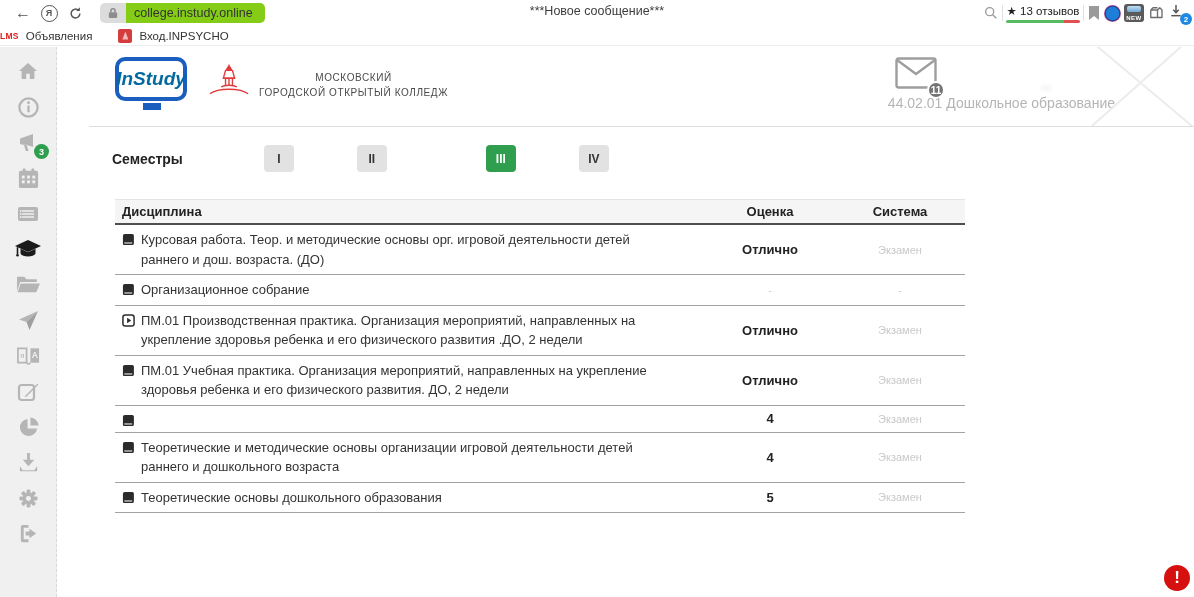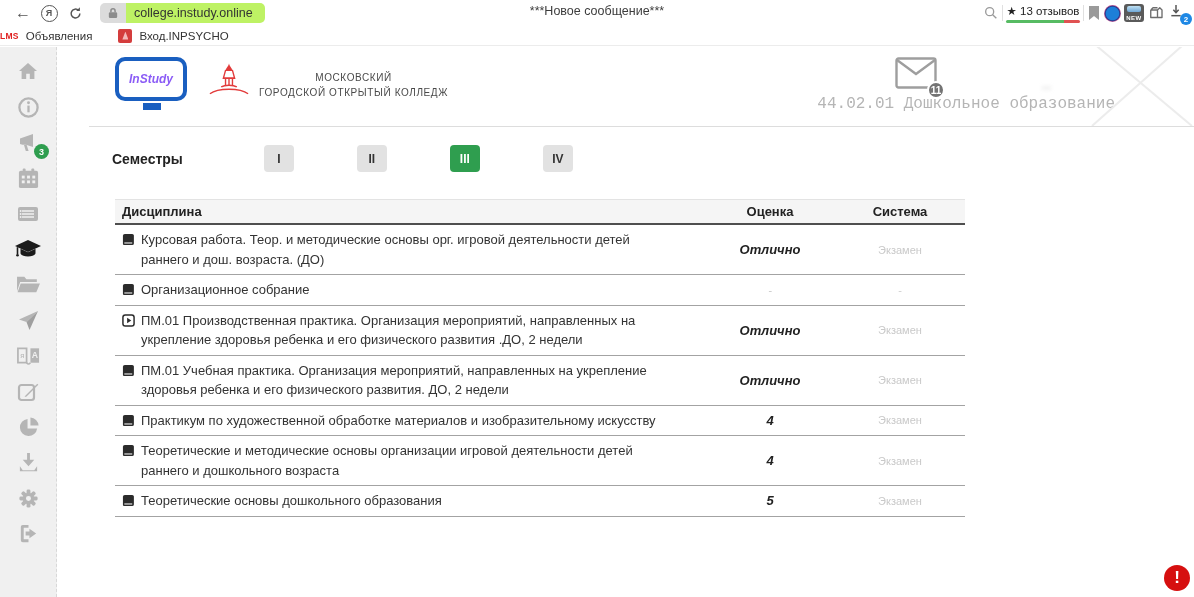--- a/index.html
+++ b/index.html
@@ -6,21 +6,21 @@
   body { font-family:"Liberation Sans", sans-serif; background:#fff; }
   .screen { position:relative; width:1194px; height:597px; overflow:hidden; background:#fff; }
 
   
   .toolbar { position:absolute; top:0; left:0; right:0; height:26px; background:#fff; display:flex; align-items:center; padding:0 10px; }
   .nav-btn { width:26px; height:22px; display:flex; align-items:center; justify-content:center; color:#555; font-size:16px; cursor:pointer; }
   .ya-circle { width:17px; height:17px; border:1.6px solid #555; border-radius:50%; font-size:9px; font-weight:bold; color:#555; display:flex; align-items:center; justify-content:center; }
   .refresh-svg, .search-svg { display:block; }
   .url-box { display:flex; align-items:center; margin-left:12px; }
   .lock-chip { width:26px; height:20px; background:#dcdcdc; border-radius:5px 0 0 5px; display:flex; align-items:center; justify-content:center; }
-  .url-pill { height:20px; background:#bef264; border-radius:0 5px 5px 0; display:flex; align-items:center; padding:0 12px 0 8px; font-size:12.5px; color:#333; }
+  .url-pill { height:20px; background:#84cc16; border-radius:0 5px 5px 0; display:flex; align-items:center; padding:0 12px 0 8px; font-size:12.5px; color:#333; }
   .page-title { position:absolute; left:50%; top:4px; transform:translateX(-50%); font-size:12.5px; color:#3c3c3c; }
   .toolbar-right { position:absolute; right:6px; top:0; height:26px; display:flex; align-items:center; gap:3px; }
   .tb-divider { width:1px; height:16px; background:#e0e0e0; }
   .reviews { display:flex; flex-direction:column; align-items:center; cursor:pointer; }
   .reviews-line { font-size:11.5px; color:#222; white-space:nowrap; }
   .reviews-bar { width:74px; height:3px; margin-top:2px; background:linear-gradient(to right, #57bb63 0 78%, #e05252 78% 100%); border-radius:2px; }
   .flag-icon { color:#9a9a9a; }
   .ext-circle { width:17px; height:17px; border-radius:50%; background:radial-gradient(circle at 50% 50%, #1d7fd8 0 52%, #2b3a8c 60%, #f0679b 72%, #f59a3e 100%); }
   .new-ext { width:20px; height:18px; background:#5a5a5a; border-radius:3px; position:relative; overflow:hidden; }
   .new-ext .pic { position:absolute; top:2px; left:3px; right:3px; height:6px; background:linear-gradient(to bottom,#bfe0f2,#6fa8d8); border-radius:2px; }
@@ -40,46 +40,46 @@
   .sidebar { width:57px; background:#f0f0f0; border-right:1px dashed #d8d8d8; display:flex; flex-direction:column; align-items:center; padding-top:13px; flex-shrink:0; }
   .side-item { position:relative; width:28px; height:24px; margin-bottom:11.5px; display:flex; align-items:center; justify-content:center; cursor:pointer; }
   .side-badge { position:absolute; right:-7px; bottom:-4px; width:15px; height:15px; border-radius:50%; background:#2f9e4f; color:#fff; font-size:9px; font-weight:bold; display:flex; align-items:center; justify-content:center; }
 
   .content { position:relative; flex:1; background:#fff; }
 
   
   .page-header { position:absolute; top:0; left:0; right:0; height:80px; }
   .header-divider { position:absolute; top:79px; left:32px; right:0; height:1px; background:#ddd; }
   .instudy-logo { position:absolute; left:58px; top:10px; width:72px; height:44px; border:4px solid #1a5fc0; border-radius:10px; display:flex; align-items:center; justify-content:center; }
-  .instudy-logo .txt { font-size:12px; font-weight:bold; font-style:italic; color:#8b5cf6; }
+  .instudy-logo .txt { font-size:19px; font-weight:bold; font-style:italic; color:#0369a1; }
   .instudy-stand { position:absolute; left:86px; top:56px; width:18px; height:7px; background:#1a5fc0; }
   .tower-logo { position:absolute; left:146px; top:12px; }
   .college-name { position:absolute; left:202px; top:23px; text-align:center; color:#4a4a4a; font-size:10px; letter-spacing:.6px; line-height:1.5; }
   .mail-wrap { position:absolute; left:838px; top:10px; cursor:pointer; }
   .mail-badge { position:absolute; right:-8px; bottom:-6px; width:18px; height:18px; border-radius:50%; background:#737373; border:2px solid #fff; color:#fff; font-size:10px; font-weight:bold; display:flex; align-items:center; justify-content:center; }
   .student-name-blur { position:absolute; right:120px; top:36px; width:55px; height:8px; color:#bbb; font-size:8px; filter:blur(2px); text-align:center; }
-  .program-label { position:absolute; right:79px; top:48px; font-size:16px; color:#b5b5b5;font-family:Liberation Mono, monospace; }
+  .program-label { position:absolute; right:79px; top:48px; font-size:14px; color:#b5b5b5; }
   .x-watermark { position:absolute; right:0; top:0; }
 
   
   .semesters { position:absolute; top:98px; left:55px; display:flex; align-items:center;gap:39px; }
   .sem-label { font-size:14px; font-weight:bold; color:#222; margin-right:42px; }
   .sem-btn { width:30px; height:27px; margin-right:24px; background:#e2e2e2; border:none; border-radius:4px; font-family:"Liberation Sans",sans-serif; font-size:12px; font-weight:bold; color:#333; cursor:pointer; }
-  .sem-btn.active { background:#2f9e4f; color:#fff; }
+  .sem-btn.active { background:#2f9e4f; color:#fff;margin-left:36px; }
 
   
   .grades-table { position:absolute; top:152px; left:58px; width:850px; }
   .t-head { display:flex; background:#f5f5f5; border-top:1px solid #e3e3e3; border-bottom:2px solid #4f4f4f; height:26px; align-items:center; font-size:13px; font-weight:bold; color:#222; }
   .t-row { display:flex; align-items:center; border-bottom:1px solid #a3a3a3; padding:5px 0; }
   .col-disc { flex:1; padding-left:7px; padding-right:30px; }
   .col-grade { width:130px; text-align:center; }
   .col-sys { width:130px; text-align:center; }
   .disc-cell { display:flex; align-items:flex-start; gap:6px; font-size:13px; color:#333; line-height:1.5; }
   .disc-cell .row-icon { flex-shrink:0; margin-top:3px; }
-  .grade-val { font-size:13px; font-weight:bold; color:#222;font-style:italic; }
+  .grade-val { font-size:13px; font-weight:bold; color:#222; }
   .sys-val { font-size:11px; color:#c9c9c9; }
   .dash { color:#cfcfcf; font-weight:normal; font-size:11px; }
 
   .error-float { position:absolute; right:4px; bottom:6px; width:26px; height:26px; border-radius:50%; background:#d60f0f; color:#fff; font-size:17px; font-weight:bold; display:flex; align-items:center; justify-content:center; cursor:pointer; }
 </style>
 </head>
 <body>
 
 <div class="screen">
 
@@ -361,21 +361,20 @@
           <div class="col-grade grade-val">Отлично</div>
           <div class="col-sys sys-val">Экзамен</div>
         </div>
 
         <div class="t-row">
           <div class="col-disc disc-cell">
             <svg class="row-icon" width="13" height="13" viewBox="0 0 14 14">
                 <path d="M3 1h8a1.8 1.8 0 0 1 1.8 1.8v8.4A1.8 1.8 0 0 1 11 13H2.2A1.2 1.2 0 0 1 1 11.8V3a2 2 0 0 1 2-2z" fill="#2b2b2b"></path>
                 <path d="M2.5 10.2h8.5v1.1H2.5z" fill="#fff"></path>
               </svg>
-            <span>Практикум по художественной обработке материалов и изобразительному искусству</span>
           </div>
           <div class="col-grade grade-val">4</div>
           <div class="col-sys sys-val">Экзамен</div>
         </div>
 
         <div class="t-row">
           <div class="col-disc disc-cell">
             <svg class="row-icon" width="13" height="13" viewBox="0 0 14 14">
                 <path d="M3 1h8a1.8 1.8 0 0 1 1.8 1.8v8.4A1.8 1.8 0 0 1 11 13H2.2A1.2 1.2 0 0 1 1 11.8V3a2 2 0 0 1 2-2z" fill="#2b2b2b"></path>
                 <path d="M2.5 10.2h8.5v1.1H2.5z" fill="#fff"></path>

